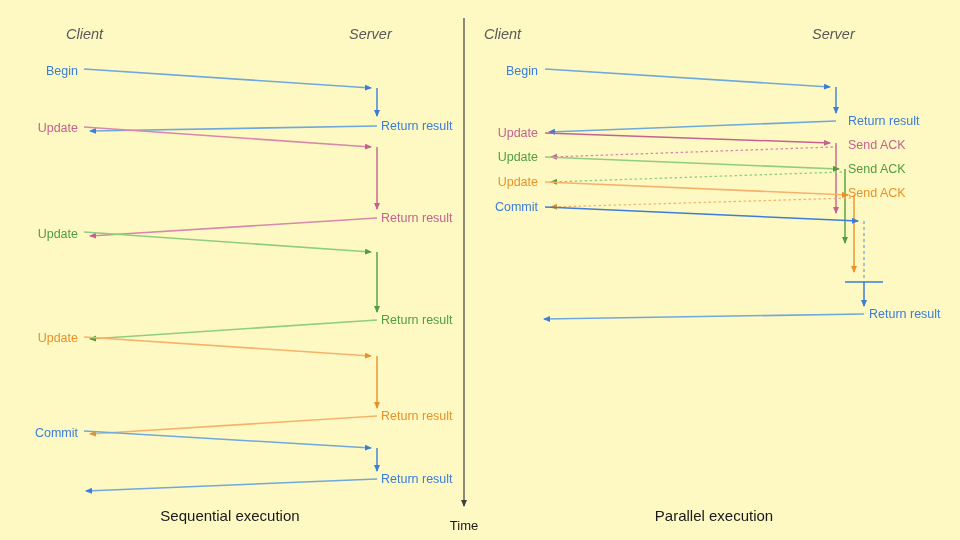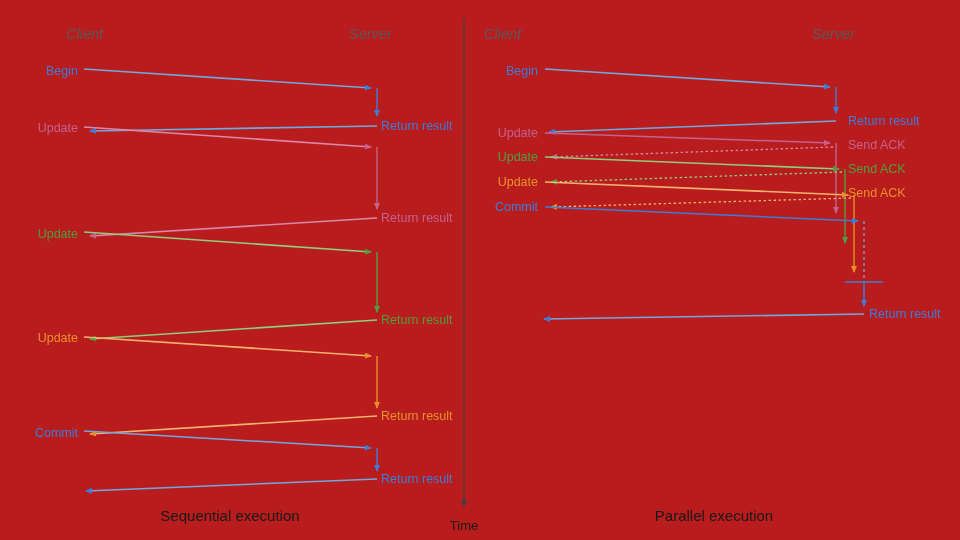--- a/index.html
+++ b/index.html
@@ -4,21 +4,21 @@
 <style>
   html, body {
     margin: 0;
     padding: 0;
     background: #ffffff;
   }
   #root {
     position: relative;
     width: 960px;
     height: 540px;
-    background: #b91c1c;
+    background: #fef9c3;
     font-family: "Liberation Sans", sans-serif;
     overflow: hidden;
   }
   svg.diagram {
     position: absolute;
     left: 0;
     top: 0;
     width: 960px;
     height: 540px;
   }

